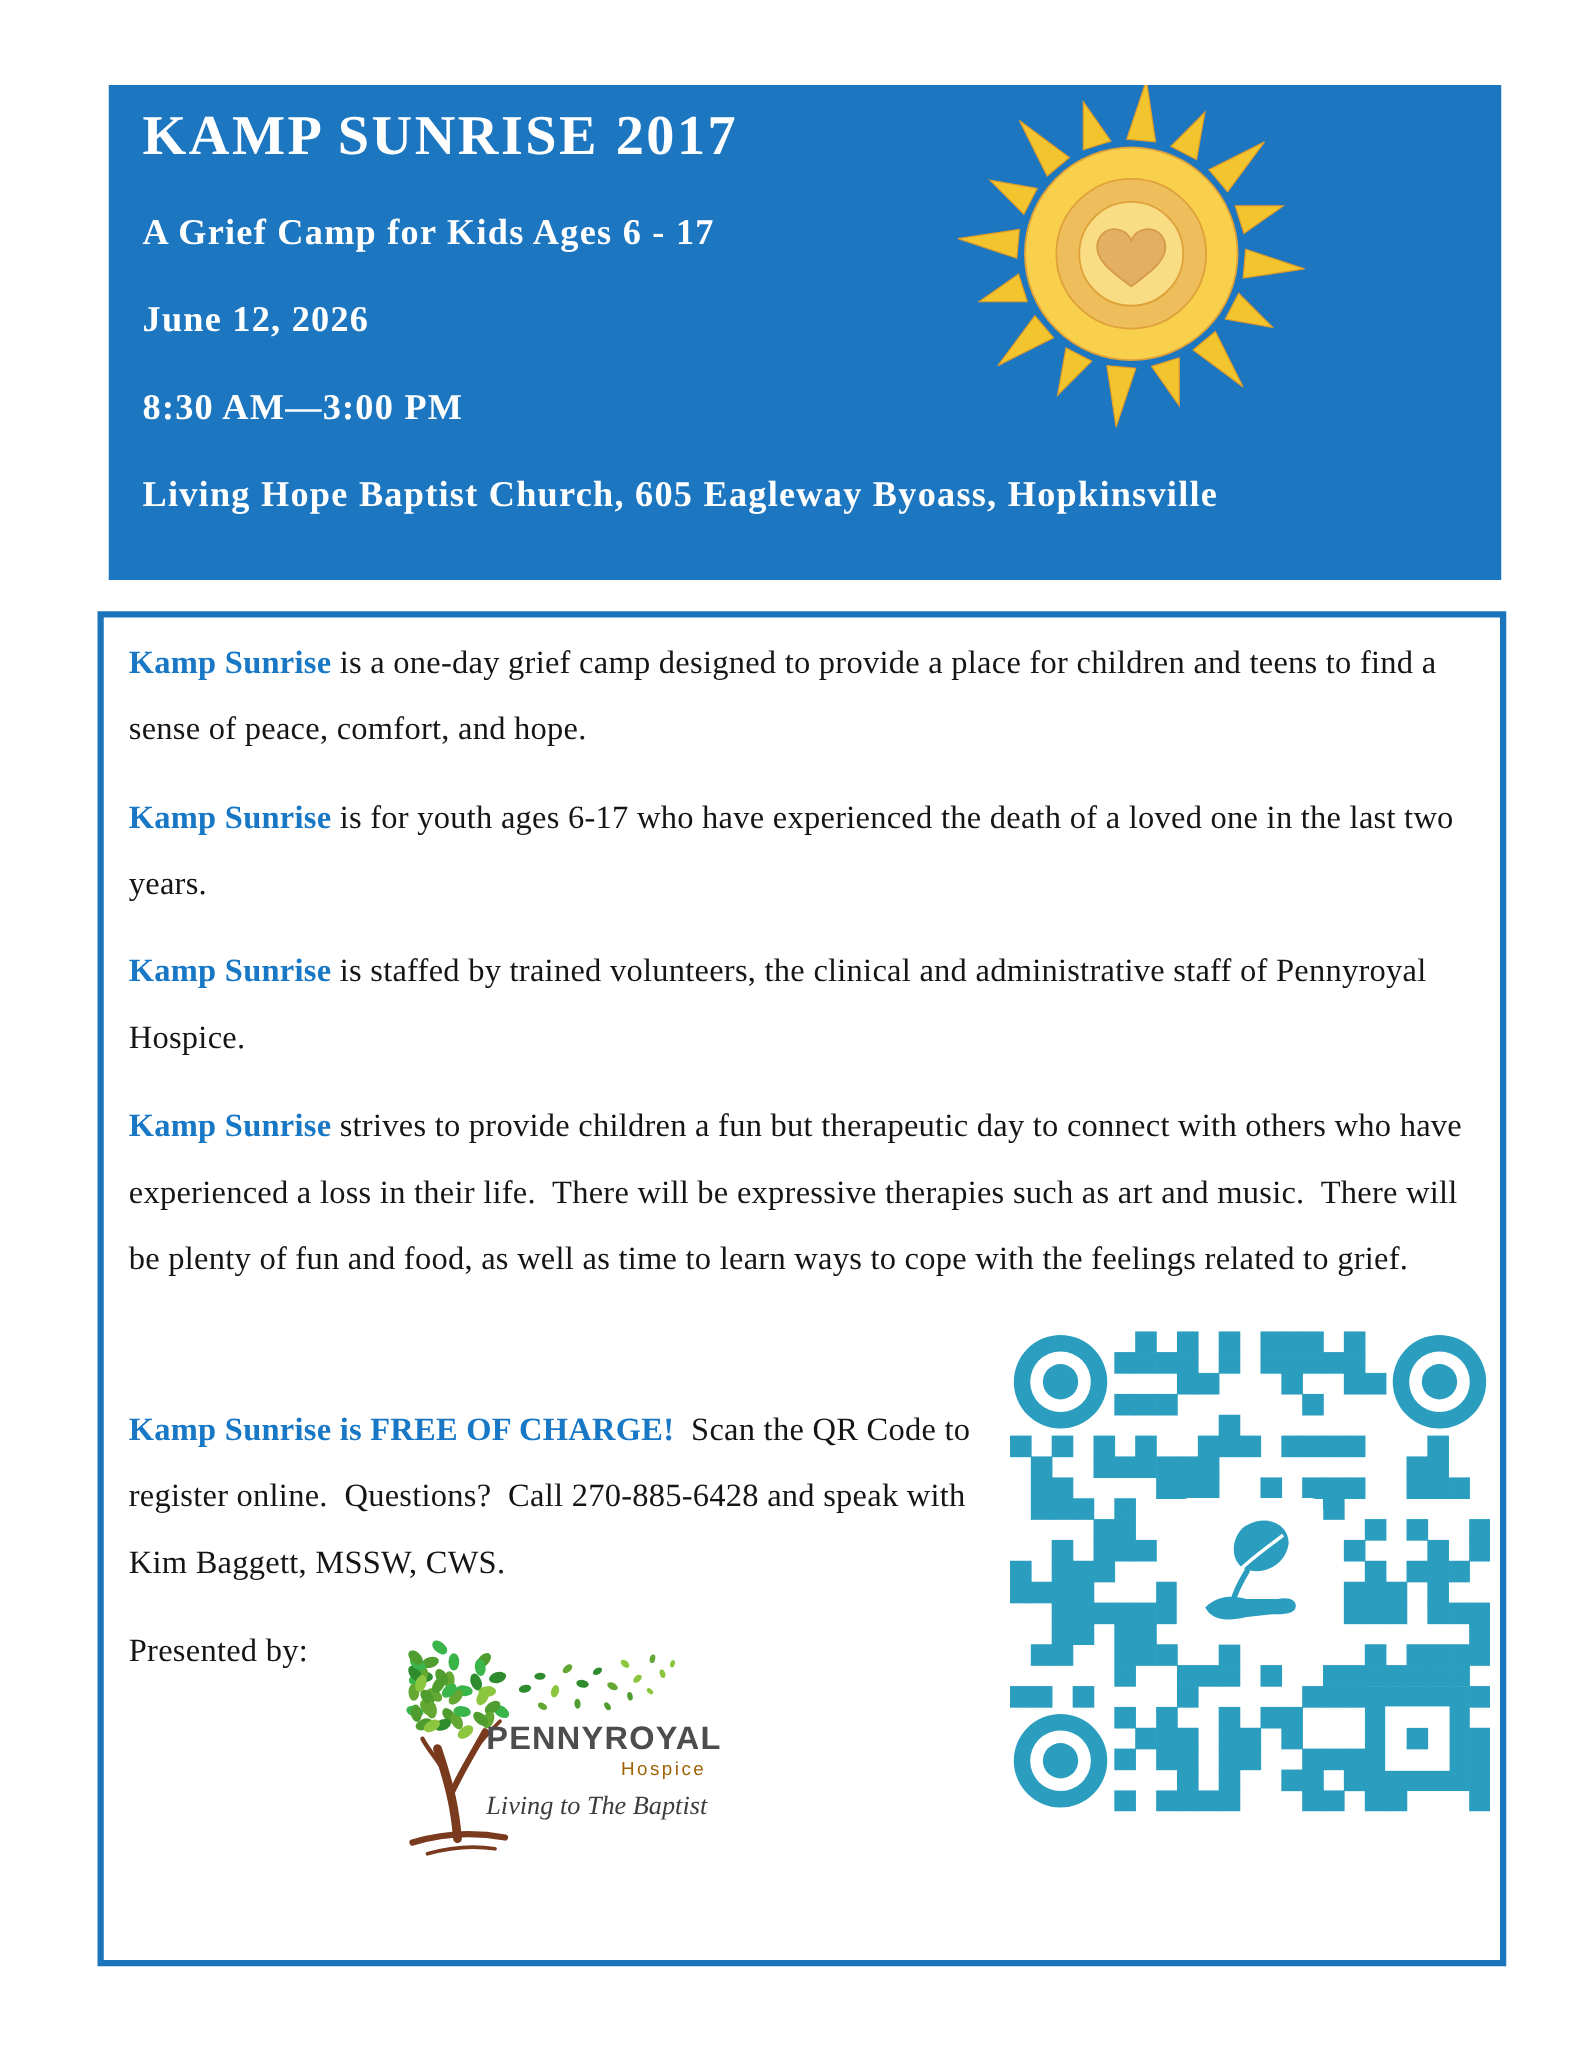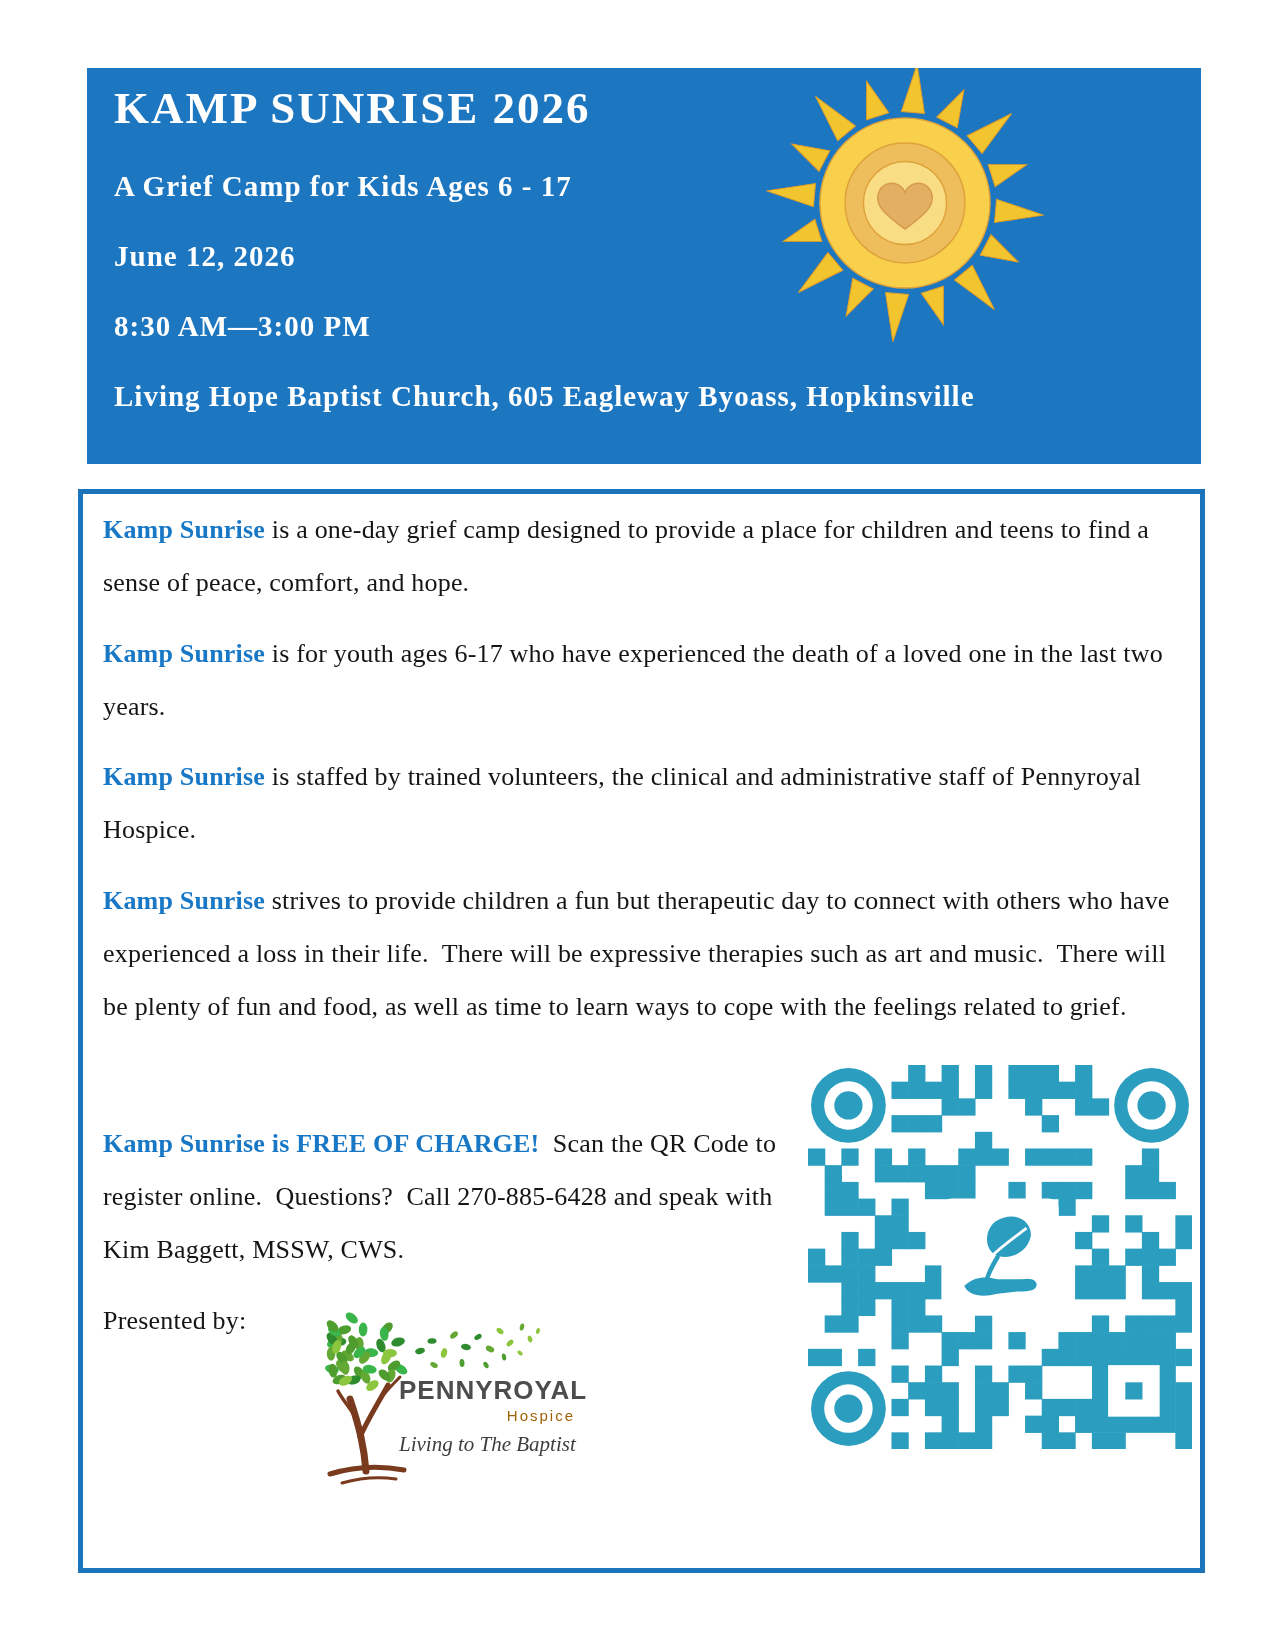--- a/index.html
+++ b/index.html
@@ -36,42 +36,42 @@
   .lead{color:var(--highlight-blue,#1878c6);font-weight:bold;}
   .bottom{display:flex;margin-top:10px;}
   .bleft{flex:1 1 auto;padding-right:22px;min-width:0;}
   .reg{margin-top:66px;max-width:680px;}
   .presented{margin-top:16px;margin-bottom:0;}
   .qr{flex:0 0 384px;width:384px;margin-top:14px;}
   .qr svg{display:block;width:384px;height:384px;}
   
   .logo{position:relative;width:470px;height:178px;margin:-36px 0 0 205px;}
   .tree{position:absolute;left:0;top:0;width:240px;height:178px;overflow:visible;}
-  .logo-text{position:absolute;left:91px;top:64px;width:176px;text-align:center;}
+  .logo-text{position:absolute;left:81px;top:64px;width:176px;text-align:center;}
   .logo-name{
     font-family:"Liberation Sans",sans-serif;font-size:26px;font-weight:600;
     letter-spacing:1px;color:#4d4d4f;font-stretch:condensed;
   }
   .logo-sub{
     font-family:"Liberation Sans",sans-serif;font-size:15px;color:#a16207;
     letter-spacing:2px;margin-top:1px;text-align:right;
   }
   .logo-tag{
     font-family:cursive;font-style:italic;font-size:21px;color:#3d3d3d;margin-top:8px;
     white-space:nowrap;
   }
 </style>
 </head>
 <body style="--banner-blue: #1d76c0; --border-blue: #1b75bc; --highlight-blue: #1878c6;">
 
 <div class="page">
 
   <header class="banner">
     <div class="banner-text">
-      <h1 class="banner-title">KAMP SUNRISE 2026</h1>
+      <h1 class="banner-title">KAMP SUNRISE 2017</h1>
       <p class="banner-line">A Grief Camp for Kids Ages 6 - 17</p>
       <p class="banner-line">June 12, 2026</p>
       <p class="banner-line">8:30 AM—3:00 PM</p>
       <p class="banner-line last">Living Hope Baptist Church, 605 Eagleway Byoass, Hopkinsville</p>
     </div>
     <svg class="sun" viewBox="0 0 300 300" aria-hidden="true">
       <g id="sun-rays">
           <polygon points="150,6 138,56 162,56" fill="#f2c52e" stroke="#e09b28" stroke-width="1" transform="rotate(5 150 150)"></polygon>
           <polygon points="150,18 138,56 162,56" fill="#f2c52e" stroke="#e09b28" stroke-width="1" transform="rotate(27.5 150 150)"></polygon>
           <polygon points="150,6 138,56 162,56" fill="#f2c52e" stroke="#e09b28" stroke-width="1" transform="rotate(50 150 150)"></polygon>

